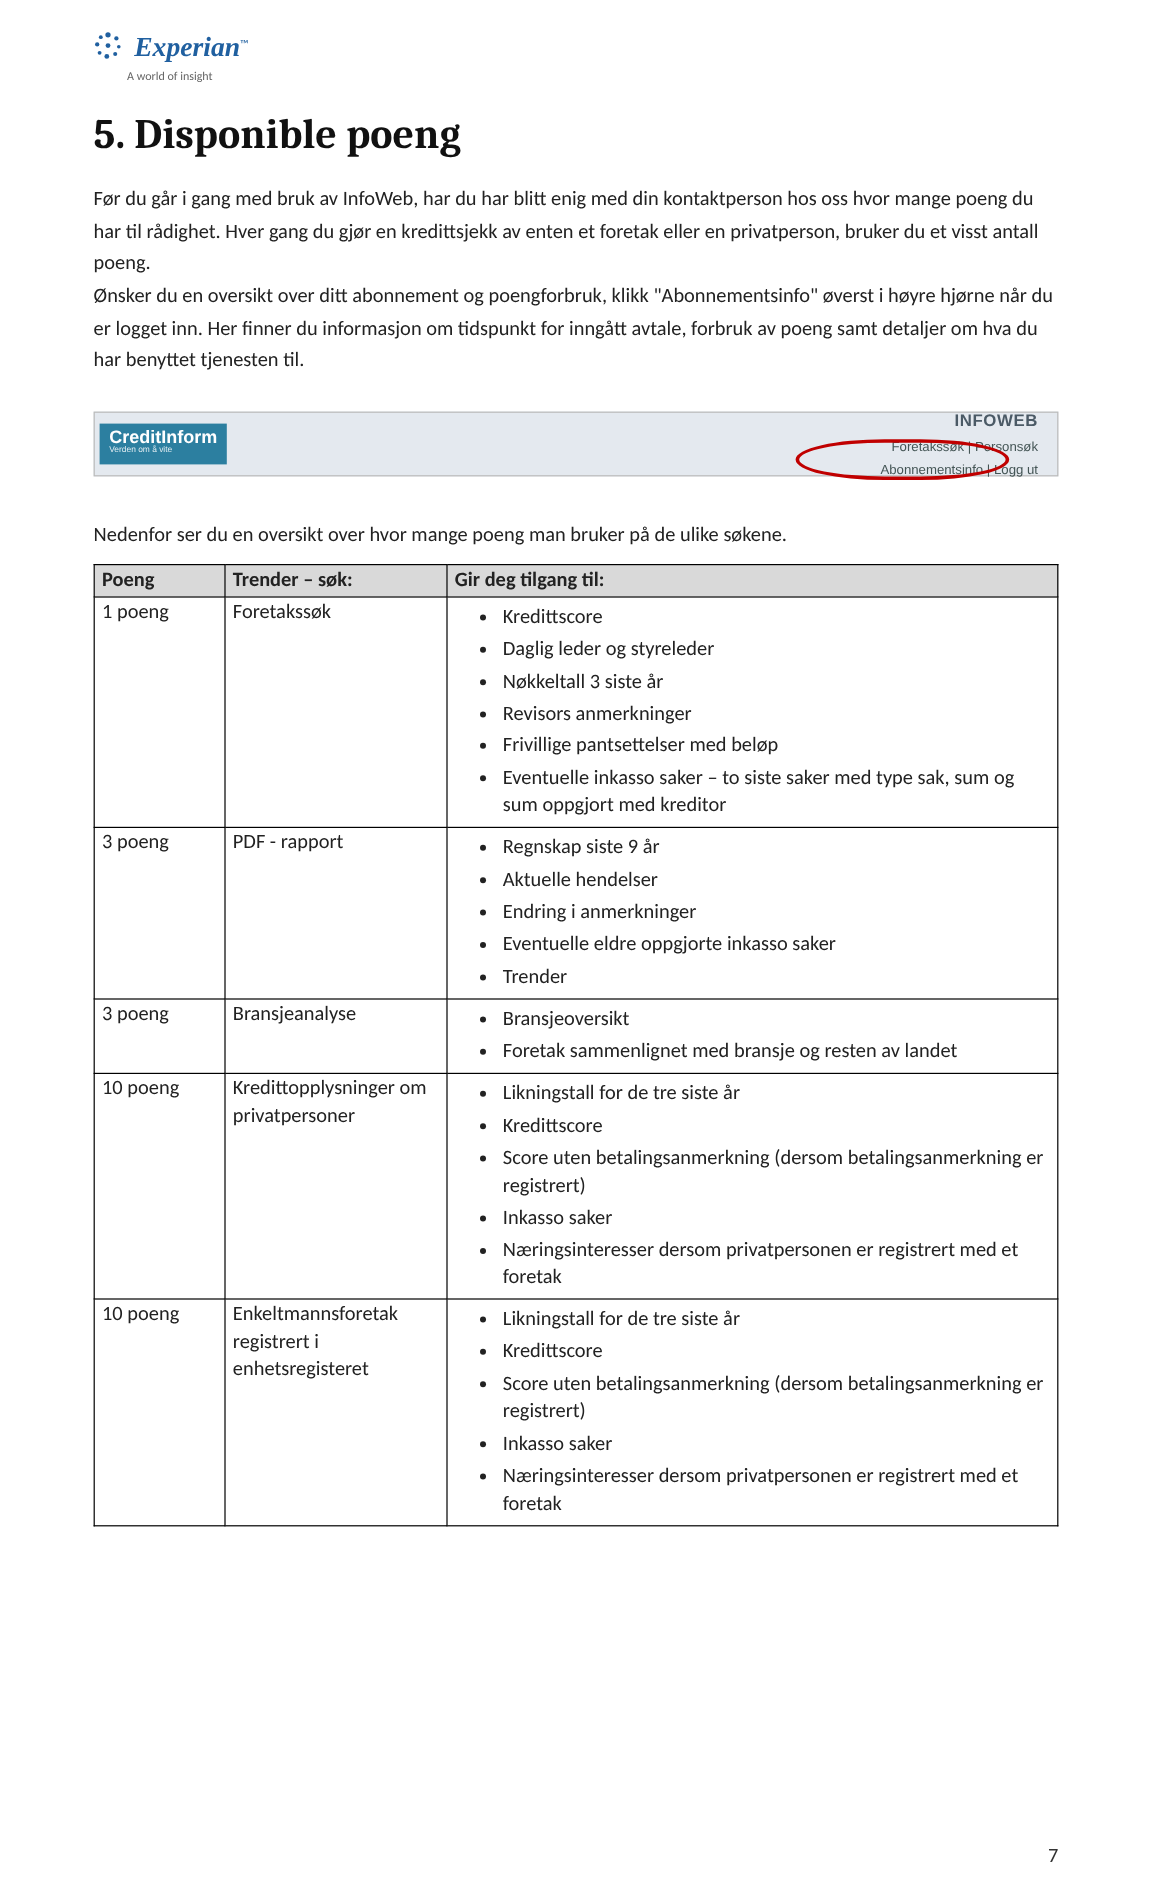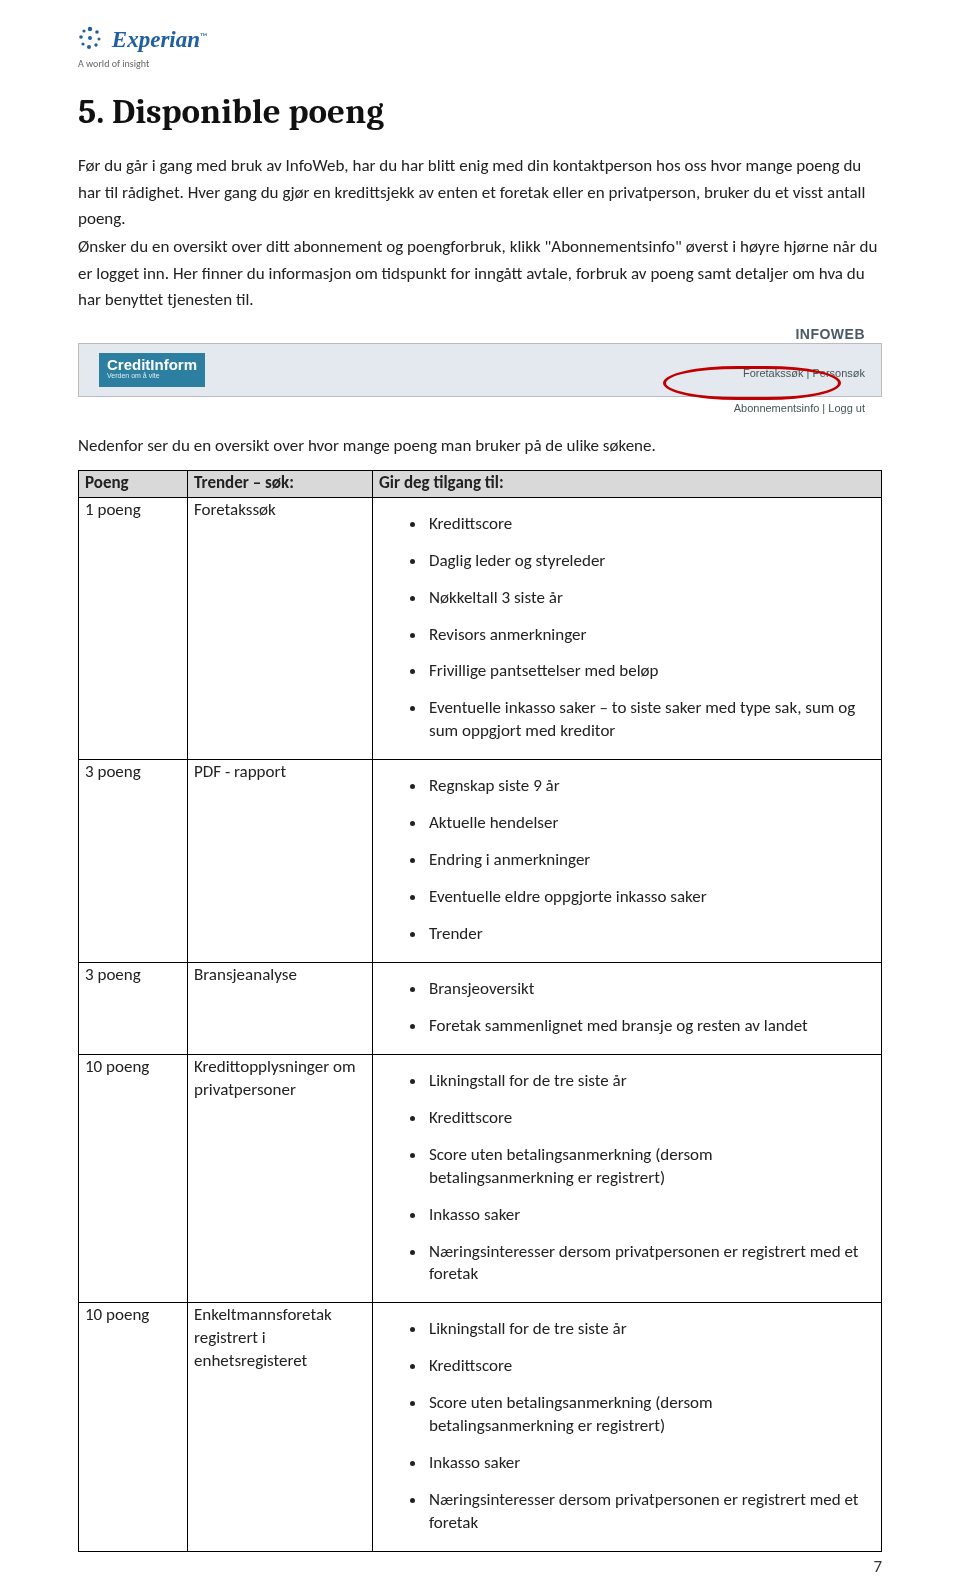--- a/index.html
+++ b/index.html
@@ -22,21 +22,21 @@
     align-items: flex-start;
     margin-bottom: 2px;
   }
   .header-title {
     font-size: 17px;
     color: #222;
     padding-top: 18px;
   }
   .logo-wrap {
     margin-top: -14px;
-    text-align: left;
+    text-align: center;
   }
   .logo-main {
     font-family: Georgia, 'Times New Roman', serif;
     font-size: 23px;
     font-style: italic;
     color: #2060a0;
     font-weight: 600;
   }
   .logo-dots {
     display: inline-block;
@@ -68,38 +68,38 @@
     background: #e4e9ef;
     border: 1px solid #bbb;
     display: flex;
     justify-content: space-between;
     align-items: stretch;
     overflow: visible;
   }
   .banner-left {
     display: flex;
     align-items: center;
-    padding-left: 20px;
+    padding-left: 4px;
   }
   .ci-badge {
     background: #2c7fa0;
     color: #fff;
     font-family: Arial, sans-serif;
     font-weight: bold;
     font-size: 15px;
     padding: 4px 8px 8px 8px;
     line-height: 1;
   }
   .ci-badge small { display:block; font-size:7px; font-weight:normal; opacity:0.85; }
   .banner-right {
     display: flex;
     flex-direction: column;
     justify-content: center;
     align-items: flex-end;
-    gap: 18px;
+    gap: 2px;
     padding-right: 16px;
     font-family: Verdana, sans-serif;
     font-size: 11px;
     color: #455;
   }
   .banner-right .info-title {
     font-size: 14px;
     font-weight: bold;
     color: #4b5a66;
     letter-spacing: 0.5px;
@@ -133,21 +133,21 @@
     background: #d9d9d9;
     font-weight: bold;
   }
   table.poeng td:nth-child(1) { width: 96px; white-space: nowrap; }
   table.poeng td:nth-child(2) { width: 172px; }
   table.poeng ul {
     margin: 0;
     padding-left: 34px;
     list-style-type: disc;
   }
-  table.poeng ul li { padding-left: 2px; margin: 14px; }
+  table.poeng ul li { padding-left: 2px; margin: 4px; }
   .pageno {
     position: absolute;
     bottom: 22px;
     right: 78px;
     font-size: 17px;
     color: #333;
   }
 </style>
 </head>
 <body>

